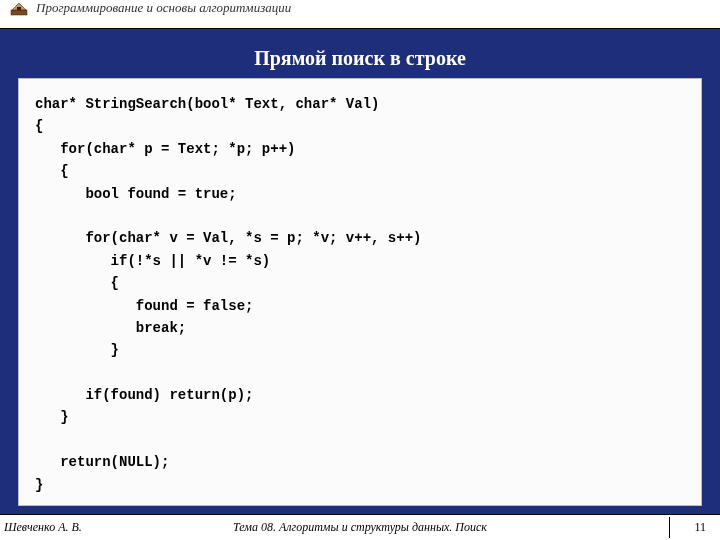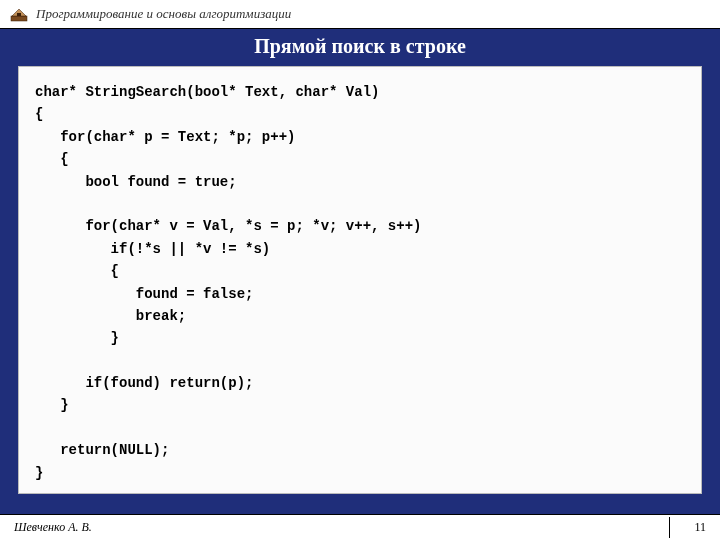--- a/index.html
+++ b/index.html
@@ -7,21 +7,20 @@
   body {
     font-family: "Times New Roman", serif;
     background: #fff;
     display: flex;
     flex-direction: column;
   }
   .top-bar {
     height: 28px;
     background: #fff;
     display: flex;
-    align-items: center;
     padding-left: 10px;
     gap: 8px;
   }
   .top-rule {
     height: 1px;
     background: #000;
   }
   .logo {
     width: 18px;
     height: 16px;
@@ -31,21 +30,21 @@
   }
   .course-title {
     font-style: italic;
     font-size: 13px;
     color: #333;
   }
   .navy-band {
     background: #1f2e7a;
     flex: 1;
     position: relative;
-    padding-top: 6px;
+    padding-top: 18px;
   }
   .slide-title {
     color: #fff;
     font-weight: bold;
     font-size: 20px;
     text-align: center;
     margin-bottom: 8px;
   }
   .code-panel {
     background: #fbfbfb;
@@ -67,21 +66,21 @@
     background: #fff;
     display: flex;
     align-items: center;
     border-top: 1px solid #000;
     font-size: 12px;
     font-style: italic;
     position: relative;
   }
   .footer-author {
     position: absolute;
-    left: 14px;
+    left: 4px;
   }
   .footer-topic {
     position: absolute;
     left: 50%;
     transform: translateX(-50%);
   }
   .footer-page {
     position: absolute;
     right: 14px;
     font-style: normal;
@@ -130,15 +129,16 @@
       if(found) return(p);
    }
 
    return(NULL);
 }</div>
   </div>
 </div>
 
 <div class="footer">
   <span class="footer-author">Шевченко А. В.</span>
+  <span class="footer-topic">Тема 08. Алгоритмы и структуры данных. Поиск</span>
   <span class="footer-divider"></span>
   <span class="footer-page">11</span>
 </div>
 
 </body></html>

